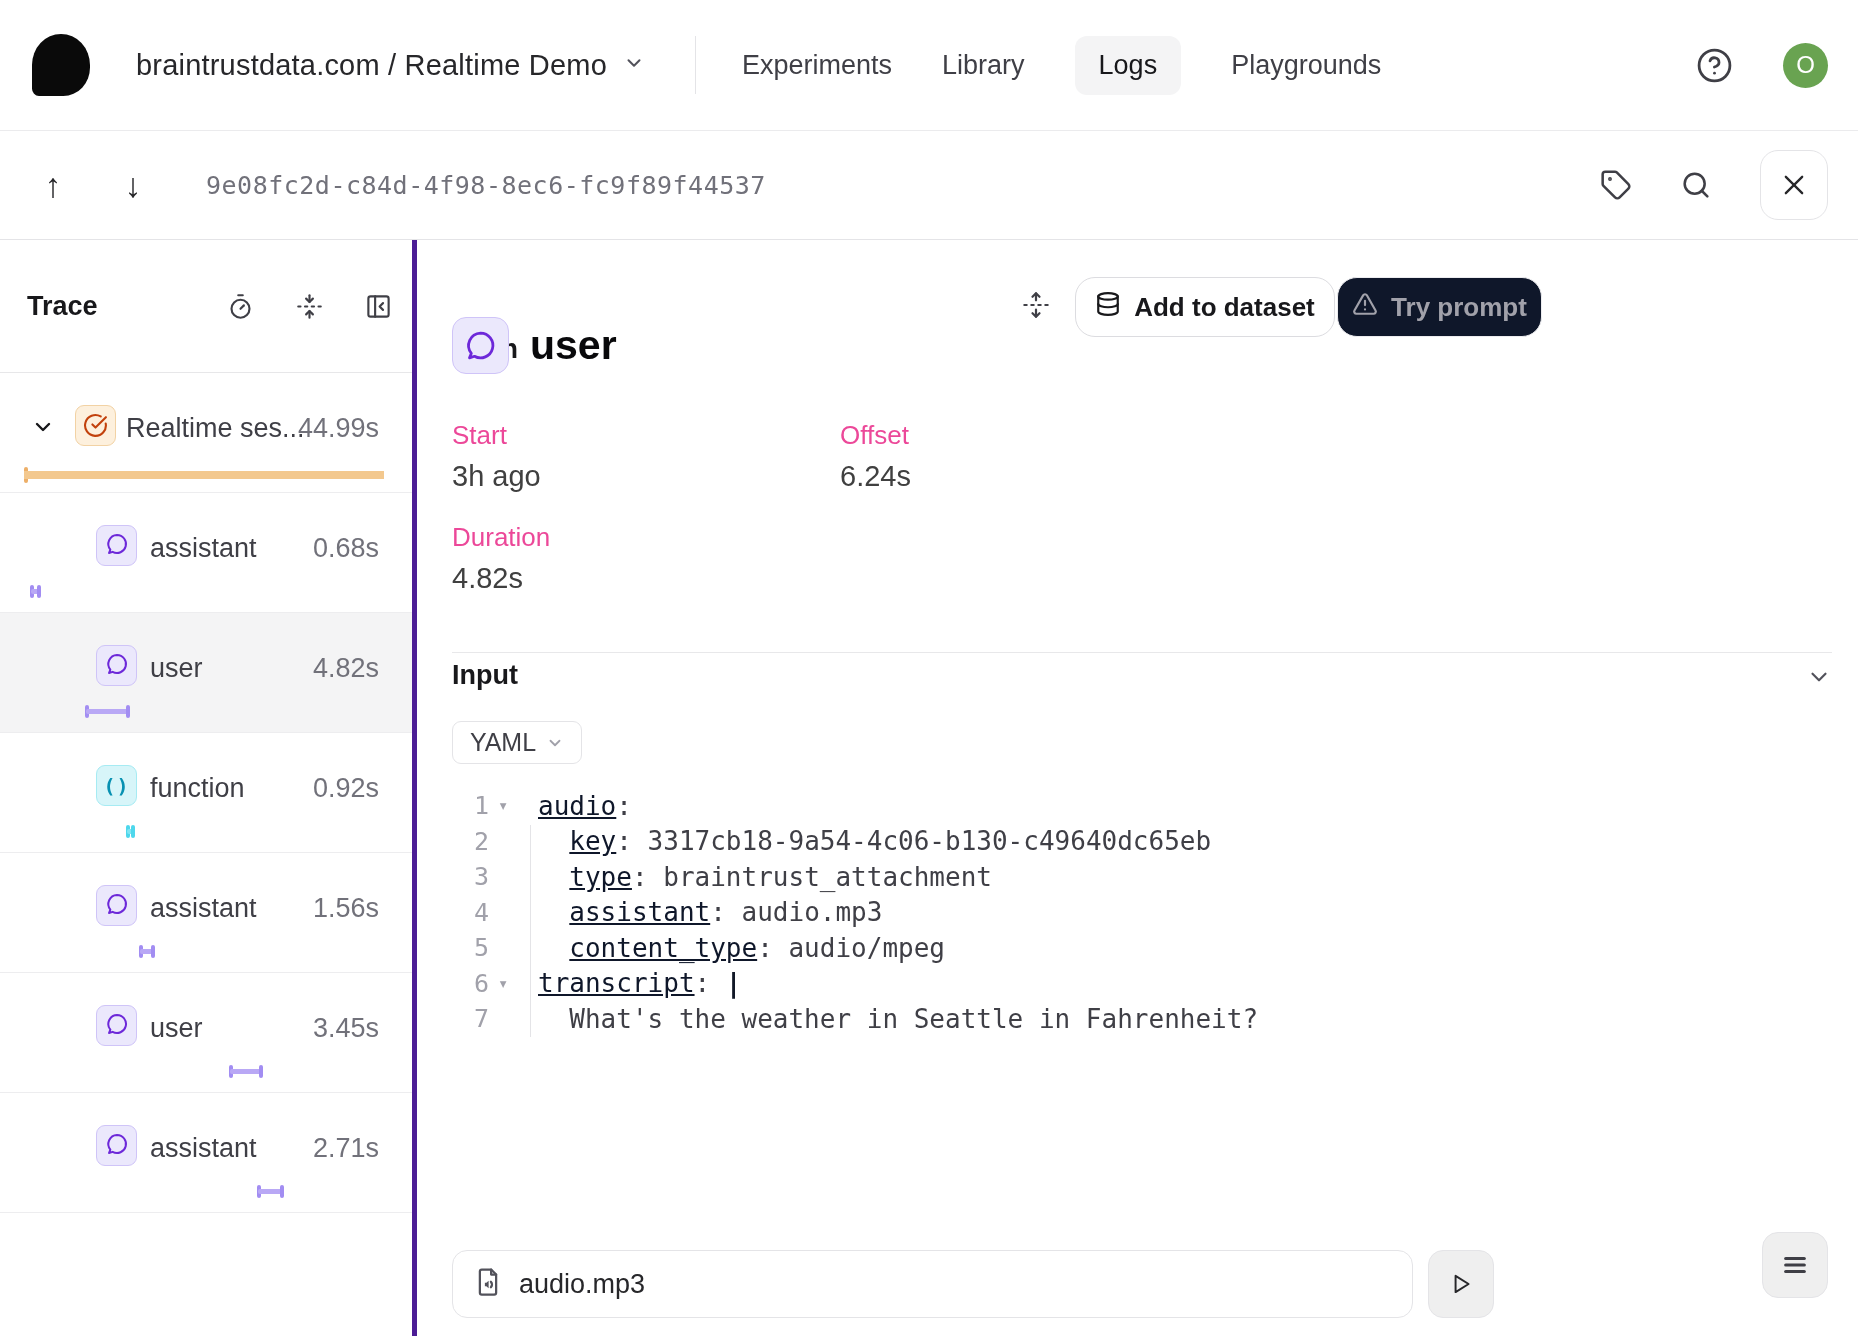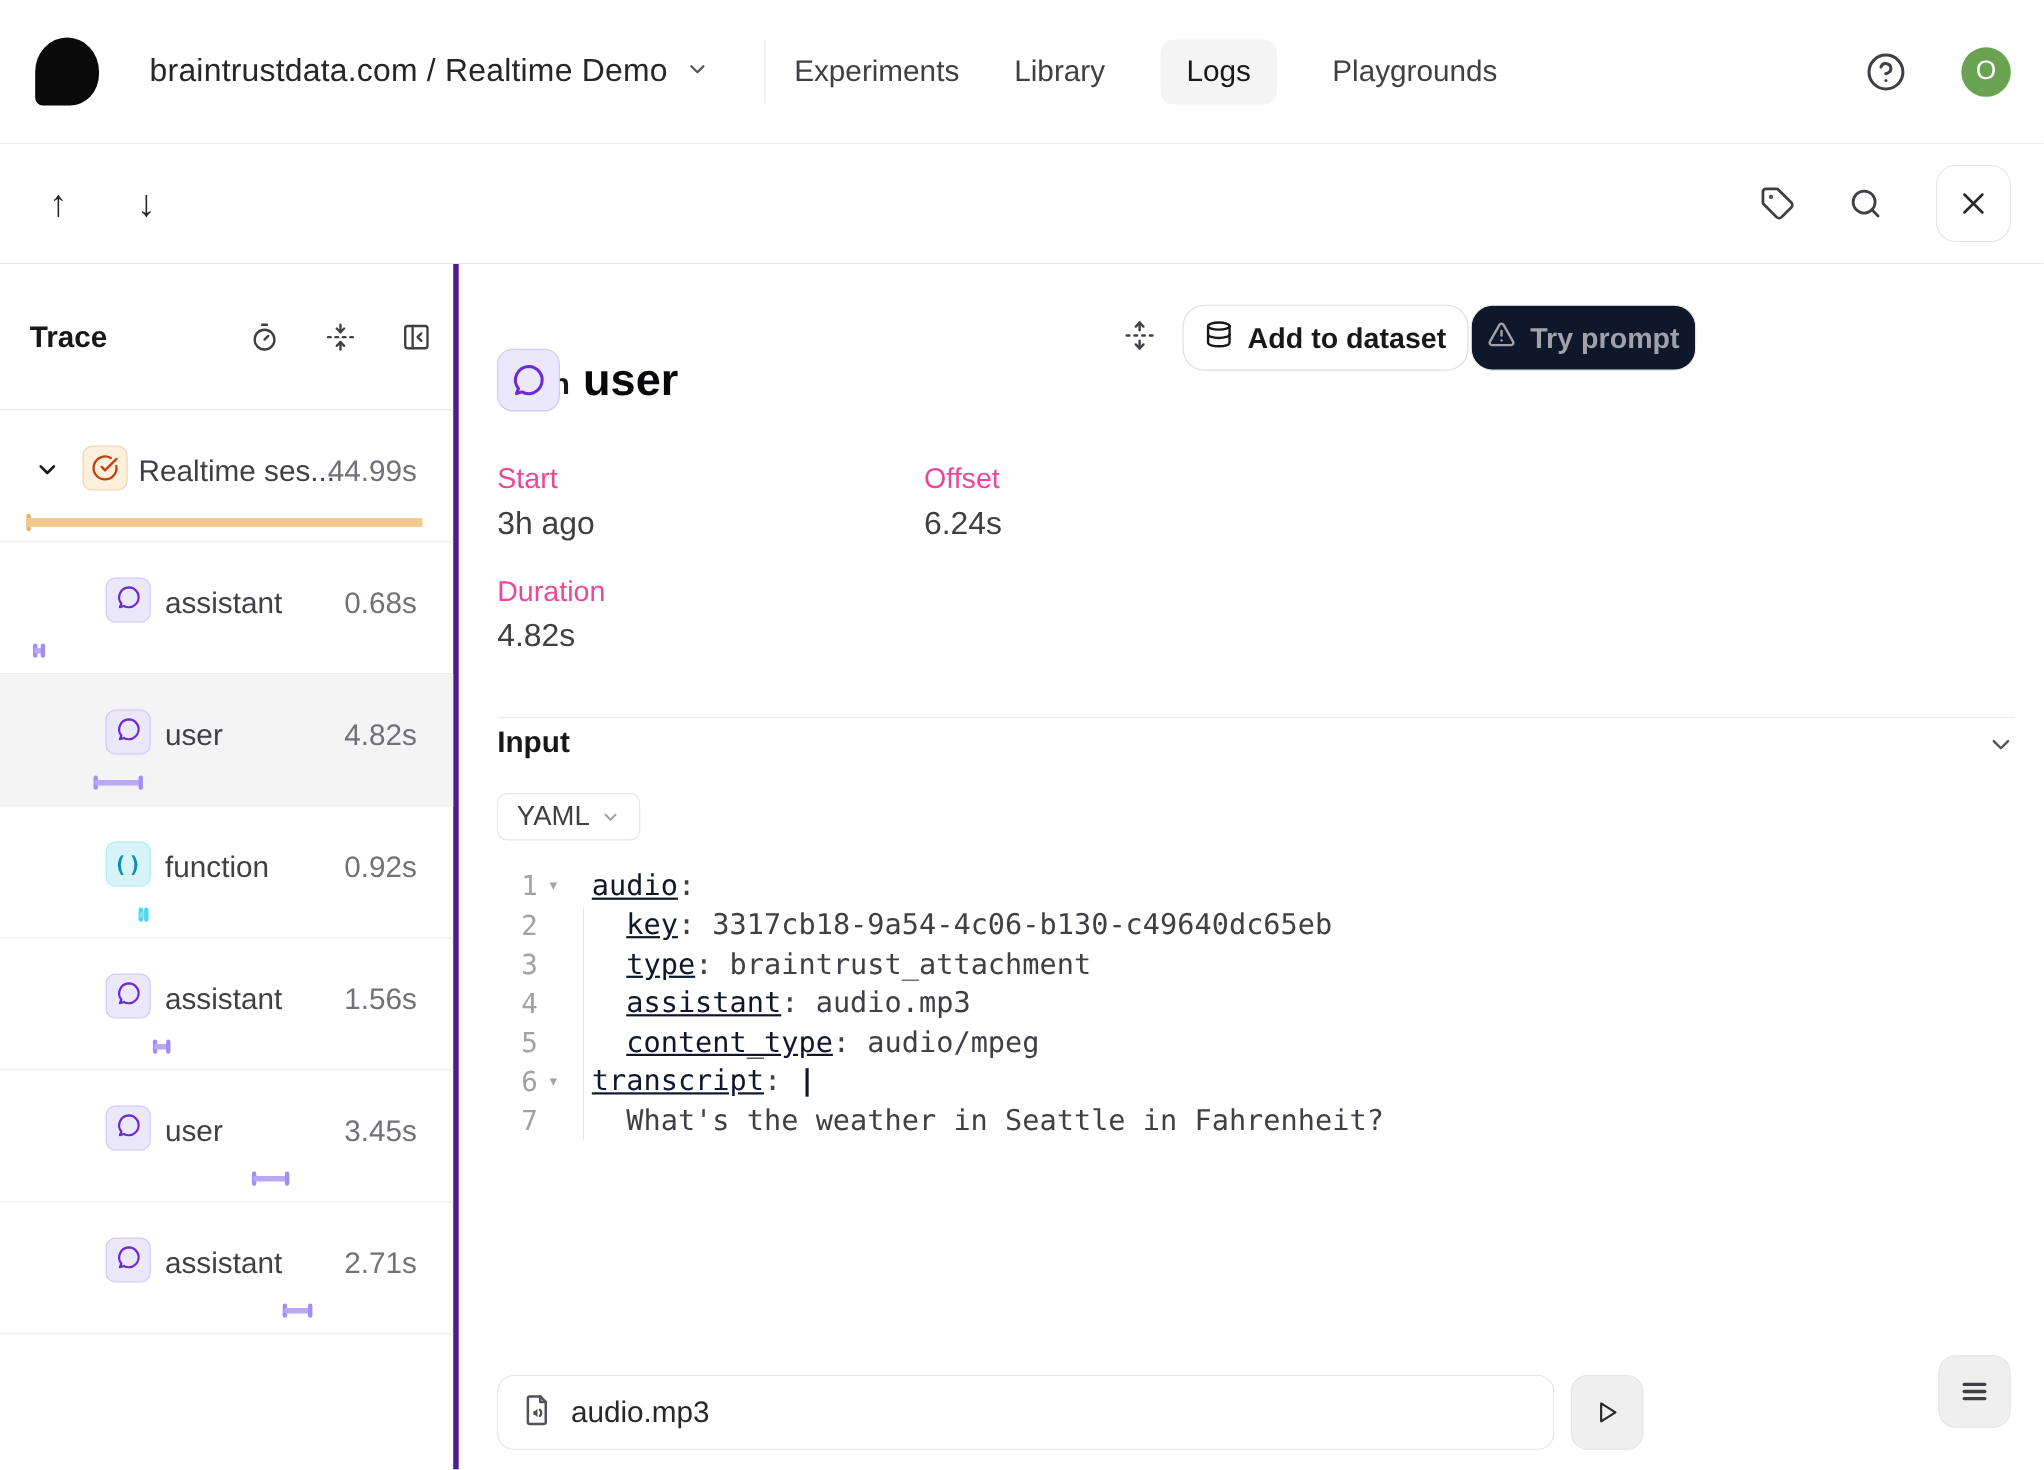--- a/index.html
+++ b/index.html
@@ -6,21 +6,21 @@
   html,body { width:1858px; height:1336px; background:#fff; overflow:hidden;
     font-family:"Liberation Sans", sans-serif; color:#27272a; }
   .app { position:relative; width:1858px; height:1336px; }
 
   
   .nav { height:130px; display:flex; align-items:center; padding:0 26px; background:#fff; }
   .logo { width:58px; height:62px; background:#0a0a0a; border-radius:50% 50% 46% 12%; margin-left:6px; flex:none; }
   .workspace { display:flex; align-items:center; gap:16px; margin-left:46px; cursor:pointer; }
   .workspace-title { font-size:29px; font-weight:500; color:#27272a; letter-spacing:.2px; }
   .nav-vdivider { width:1px; height:58px; background:#e4e4e7; margin-left:50px; }
-  .nav-links { display:flex; align-items:center; gap:50px; margin-left:26px; }
+  .nav-links { display:flex; align-items:center; gap:50px; margin-left:46px; }
   .nav-link { font-size:27px; color:#3f3f46; padding:14px 0; cursor:pointer; }
   .nav-link.active { background:#f4f4f5; color:#18181b; font-weight:500; border-radius:12px; padding:14px 24px; }
   .nav-spacer { flex:1; }
   .icon-btn { display:flex; align-items:center; justify-content:center; cursor:pointer; color:#3f3f46; }
   .avatar { width:45px; height:45px; border-radius:50%; background:#69a351; color:#fff; font-size:24px;
     display:flex; align-items:center; justify-content:center; margin-left:50px; margin-right:4px; cursor:pointer; }
 
   
   .toolbar { height:110px; border-top:1px solid #ebebed; border-bottom:1px solid #e4e4e7;
     display:flex; align-items:center; padding:0 30px; }
@@ -137,20 +137,21 @@
           <path d="M9.09 9a3 3 0 0 1 5.83 1c0 2-3 3-3 3"></path>
           <line x1="12" y1="17" x2="12.01" y2="17"></line>
         </svg>
     </span>
     <div class="avatar">O</div>
   </header>
 
   <div class="toolbar">
     <span class="arrow-btn">↑</span>
     <span class="arrow-btn">↓</span>
+    <span class="trace-id">9e08fc2d-c84d-4f98-8ec6-fc9f89f44537</span>
     <div class="toolbar-spacer"></div>
     <span class="icon-btn">
       <svg width="32" height="32" viewBox="0 0 24 24" fill="none" stroke="#3f3f46" stroke-width="1.9" stroke-linecap="round" stroke-linejoin="round">
           <path d="M12.586 2.586A2 2 0 0 0 11.172 2H4a2 2 0 0 0-2 2v7.172a2 2 0 0 0 .586 1.414l8.704 8.704a2.426 2.426 0 0 0 3.42 0l6.58-6.58a2.426 2.426 0 0 0 0-3.42z"></path>
           <circle cx="7.5" cy="7.5" r=".5" fill="#3f3f46"></circle>
         </svg>
     </span>
     <span class="icon-btn">
       <svg width="32" height="32" viewBox="0 0 24 24" fill="none" stroke="#3f3f46" stroke-width="1.9" stroke-linecap="round" stroke-linejoin="round">
           <circle cx="11" cy="11" r="7.5"></circle>

